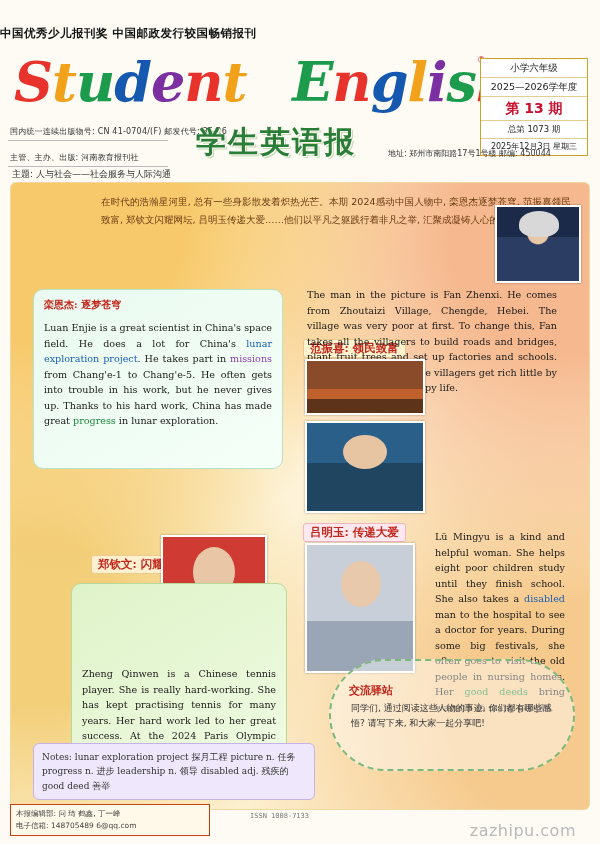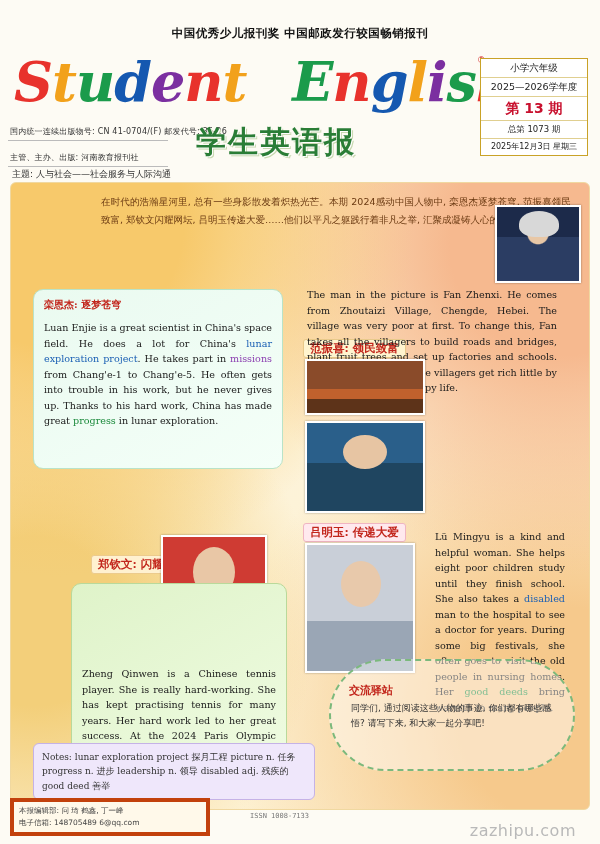--- a/index.html
+++ b/index.html
@@ -12,21 +12,21 @@
   #page {
     position: relative;
     width: 600px; height: 844px;
     background: #fdfbf4;
     overflow: hidden;
   }
 
   
   .top-award {
     position: absolute; top: 26px; left: 0; width: 600px;
-    text-align: center;
+    text-align: left;
     font-family: "DejaVu Sans", sans-serif;
     font-size: 11.5px; font-weight: bold; color: #111;
     letter-spacing: 0.5px;
   }
 
   
   .masthead {
     position: absolute; top: 48px; left: 8px;
     width: 470px; height: 68px;
   }
@@ -318,21 +318,21 @@
   .discuss-body {
     position: absolute; left: 340px; top: 518px; width: 206px;
     font-family: "DejaVu Sans", sans-serif;
     font-size: 9px; line-height: 1.7; color: #333;
   }
 
   
   .footer-box {
     position: absolute; left: 10px; bottom: 8px;
     width: 200px;
-    border: 4px solid #c2410c;
+    border: 1px solid #c2410c;
     background: #fff9ea;
     font-family: "DejaVu Sans", sans-serif;
     font-size: 7.5px; color: #444;
     padding: 3px 5px;
     line-height: 1.6;
   }
   .watermark {
     position: absolute; right: 24px; bottom: 4px;
     font-family: "DejaVu Sans", sans-serif;
     font-size: 16px; color: #b9b9b9; letter-spacing: .5px;
@@ -364,20 +364,21 @@
     <div class="row hdr-year">2025—2026学年度</div>
     <div class="row hdr-issue">第 13 期</div>
     <div class="row hdr-total">总第 1073 期</div>
     <div class="row hdr-date">2025年12月3日  星期三</div>
   </div>
 
   <div class="pub-rule r1"></div>
   <div class="pub-strip pub1">国内统一连续出版物号: CN 41-0704/(F)   邮发代号: 35-26</div>
   <div class="pub-rule r2"></div>
   <div class="pub-strip pub2">主管、主办、出版: 河南教育报刊社</div>
+  <div class="addr-strip addr1">地址: 郑州市南阳路17号1号楼  邮编: 450044</div>
 
   <div class="cn-title">学生英语报</div>
 
   <div class="theme-bar">主题: 人与社会——社会服务与人际沟通</div>
 
   <div class="main-panel">
 
     <div class="intro-text">在时代的浩瀚星河里, 总有一些身影散发着炽热光芒。本期
 2024感动中国人物中, 栾恩杰逐梦苍穹, 范振喜领民致富, 郑钦文闪耀网坛, 吕明玉传递大爱……他们以平凡之躯践行着非凡之举, 汇聚成凝铸人心的精神力量。</div>
 

